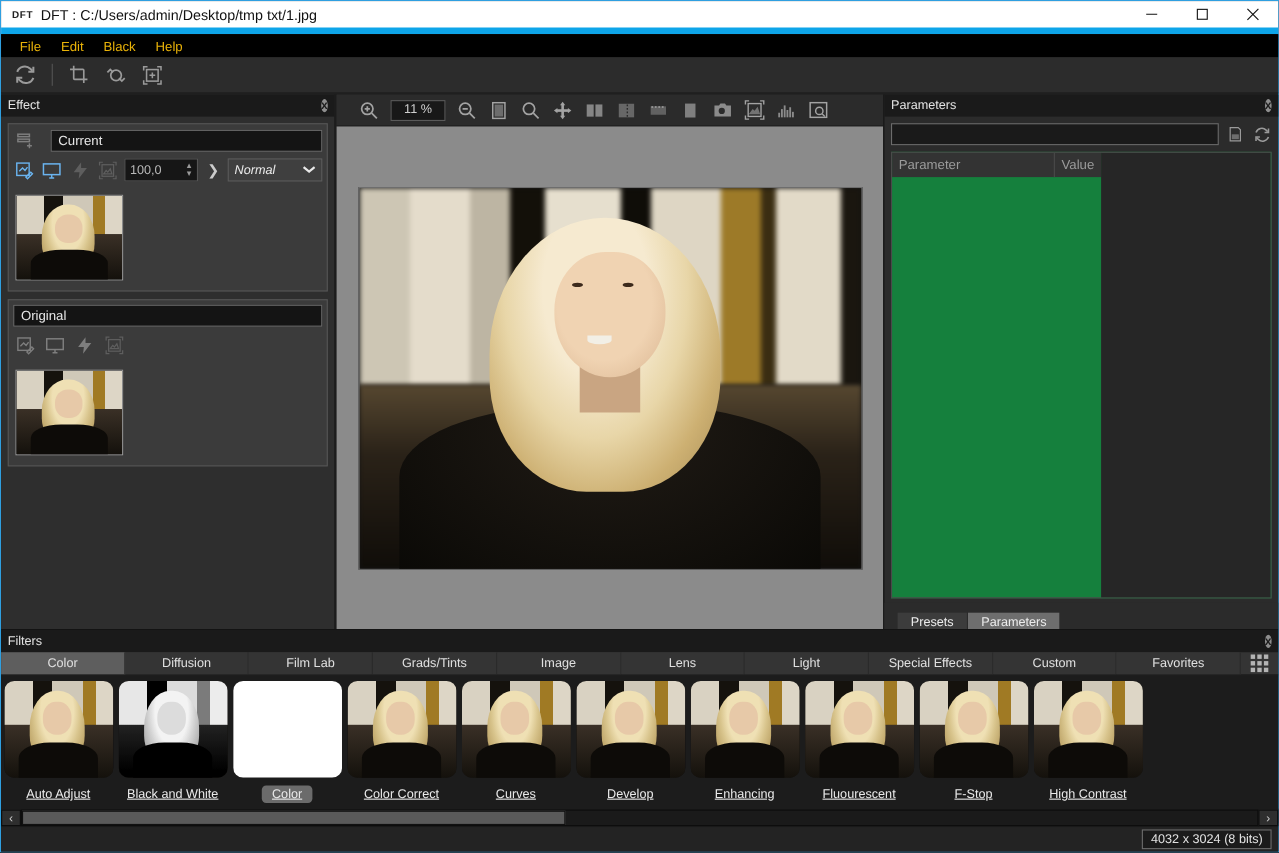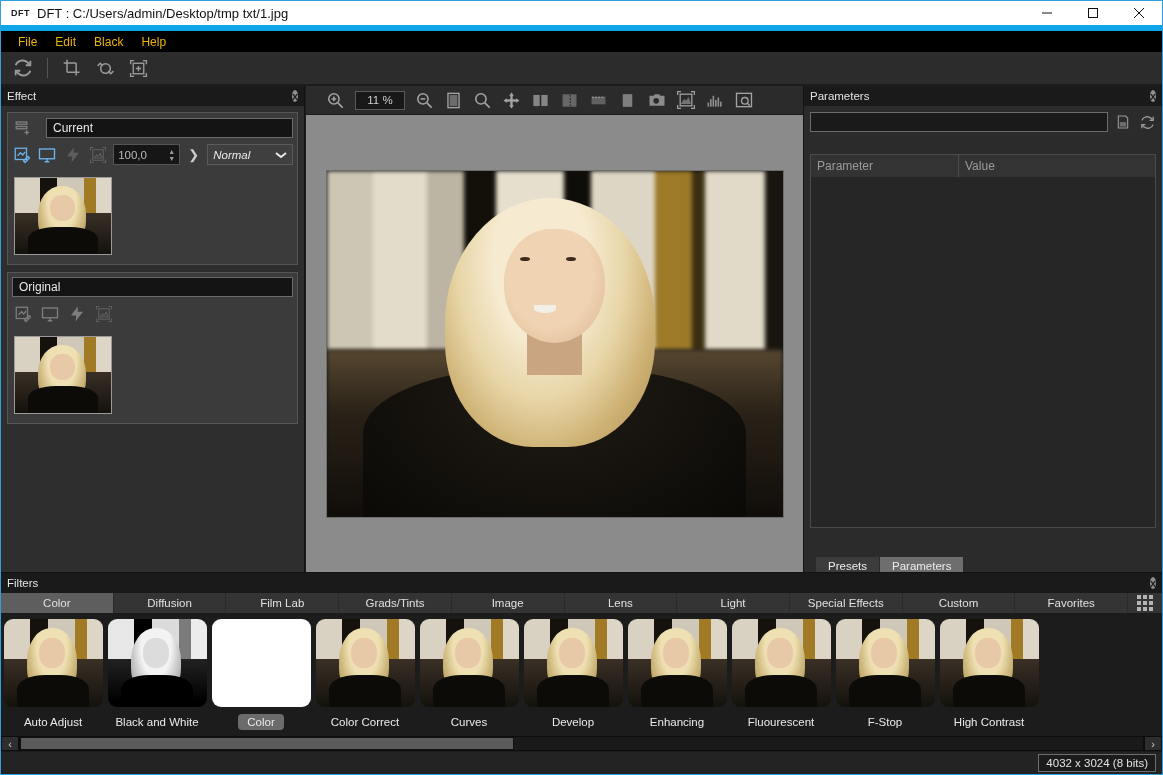--- a/index.html
+++ b/index.html
@@ -106,21 +106,21 @@
   .grid-ic { display: grid; grid-template-columns: repeat(3,4px); gap: 2px; }
   .grid-ic i { width: 4px; height: 4px; background: #b4b4b4; display: block; }
 
   .filmstrip { position: relative; height: 134px; background: #1c1c1c;
                display: flex; align-items: flex-start; overflow: hidden; }
   .fcell { width: 104px; flex: 0 0 104px; display: flex; flex-direction: column;
            align-items: center; padding-top: 5px; }
   .fthumb { width: 99px; height: 88px; border-radius: 9px; overflow: hidden;
             position: relative; background: #101010; }
   .flabel { margin-top: 7px; font-size: 11.5px; color: #eaeaea; padding: 2px 9px;
-            border-radius: 4px; white-space: nowrap; }
+            border-radius: 4px; white-space: nowrap; text-decoration: underline; }
   .flabel.sel { background: #6b6b6b; }
 
   .hscroll { position: absolute; left: 0; right: 0; bottom: 22px; height: 17px;
              background: #1c1c1c; display: flex; align-items: center; }
   .hs-arrow { width: 18px; height: 15px; display: flex; align-items: center;
               justify-content: center; color: #cfcfcf; font-size: 11px;
               background: #2e2e2e; border: 1px solid #0d0d0d; }
   .hs-track { flex: 1; height: 15px; background: #1a1a1a; border: 1px solid #0d0d0d;
               position: relative; }
   .hs-thumb { position: absolute; left: 0; top: 0; bottom: 0; width: 44%;
@@ -177,22 +177,22 @@
             background: #c9a582; }
 
   
   .params-panel { position: absolute; right: 0; top: 0; width: 359px; height: 486px;
                   background: #2b2b2b; border-left: 1px solid #141414;
                   display: flex; flex-direction: column; }
   .pp-search { display: flex; align-items: center; gap: 6px; padding: 6px; }
   .pp-field { flex: 1; height: 20px; background: #1a1a1a; border: 1px solid #6c6c6c; }
   .pp-ic { width: 18px; height: 19px; display: flex; align-items: center;
            justify-content: center; color: #9a9a9a; }
-  .pp-table { margin: 16px 6px; border: 1px solid #4a4a4a; flex: 1;
-              display: flex; flex-direction: column; background: #15803d; }
+  .pp-table { margin: 0 6px; border: 1px solid #4a4a4a; flex: 1;
+              display: flex; flex-direction: row; background: #15803d; }
   .pp-head { height: 22px; display: flex; background: #333; }
   .pp-th { display: flex; align-items: center; padding: 0 6px; font-size: 12px;
            color: #9b9b9b; }
   .pp-th.c1 { width: 148px; border-right: 1px solid #4a4a4a; }
   .pp-th.c2 { flex: 1; }
   .pp-rows { flex: 1; background: #262626; }
   .pp-tabs { height: 24px; display: flex; align-items: flex-end; gap: 1px;
              padding: 0 8px 0 12px; background: #2b2b2b; }
   .pp-tab { padding: 3px 12px 0; font-size: 11.5px; color: #ececec;
             background: #3c3c3c; }

